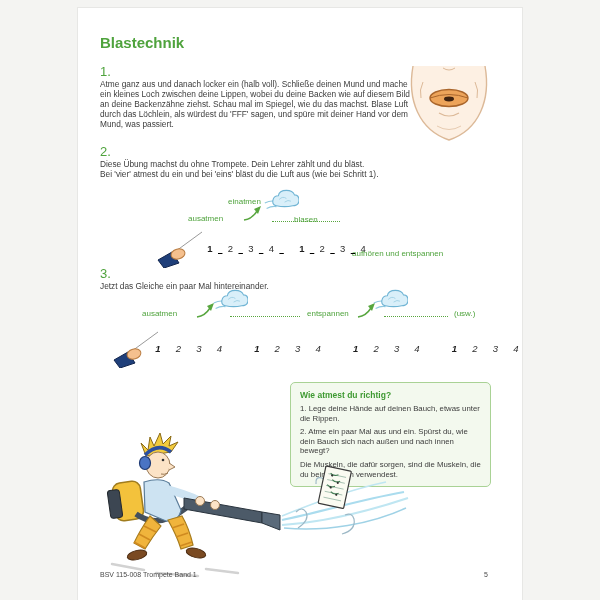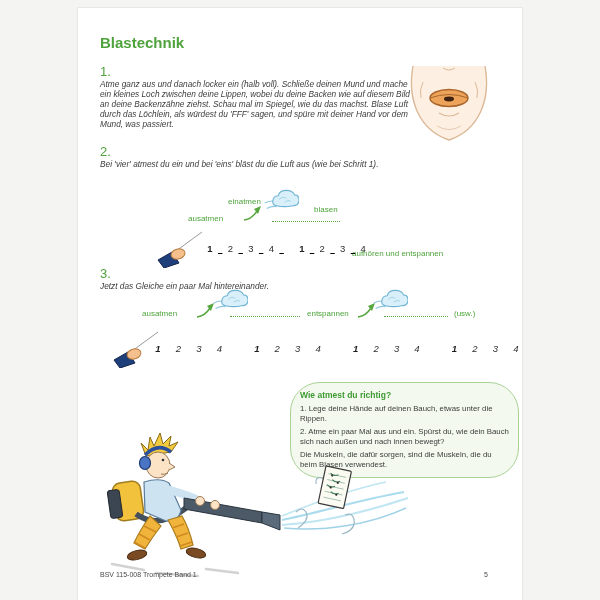--- a/index.html
+++ b/index.html
@@ -3,21 +3,21 @@
 <meta charset="utf-8">
 <style>
   * { margin:0; padding:0; box-sizing:border-box; }
   html,body { width:600px; height:600px; overflow:hidden;
     font-family:"Liberation Sans","DejaVu Sans",sans-serif; background:#f4f4f2; }
   .page { position:absolute; left:78px; top:8px; width:444px; height:592px;
     background:#ffffff; box-shadow:0 0 0 1px rgba(0,0,0,0.05); }
   .abs { position:absolute; }
   .title { font-size:15px; font-weight:bold; color:#4fa33d; }
   .secnum { font-size:13px; font-weight:500; color:#4fa33d; }
-  .body-text { font-size:8.3px; line-height:10px; color:#3c3c3c;font-style:italic; }
+  .body-text { font-size:8.3px; line-height:10px; color:#3c3c3c; }
   .glabel { font-size:8px; color:#4fa33d; white-space:nowrap; }
   .dotted { border-bottom:1.5px dotted #58a63f; height:1px; }
   .count-row { white-space:nowrap; }
   .count { display:inline-block; width:16px; text-align:center;
     font-size:9.5px; color:#2e2e2e; }
   .count.b { font-weight:bold; color:#1d1d1d; }
   .count.g2 { margin-left:10px; }
   .count.g3 { margin-left:17px; }
   .info-box { background:#f3f9ee; border:1.3px solid #a9d295; border-radius:5px;
     padding:7px 9px; }
@@ -43,35 +43,36 @@
     <path d="M50,8 q6,4 12,0" stroke="#dcb998" stroke-width="1" fill="none"></path>
     <ellipse cx="56" cy="38" rx="19" ry="8.5" fill="#eda45a" stroke="#a9652b" stroke-width="1.4"></ellipse>
     <path d="M37,38 q19,-7 38,0" stroke="#a9652b" stroke-width="1" fill="none"></path>
     <ellipse cx="56" cy="39" rx="5" ry="2.4" fill="#3f2310"></ellipse>
     <path d="M46,53 q10,6 20,0" stroke="#dcb998" stroke-width="1.2" fill="none"></path>
     <path d="M44,66 q12,7 24,0" stroke="#e7cbb1" stroke-width="1" fill="none"></path>
   </svg>
 
   <div class="abs secnum" style="left:22px; top:136px;">2.</div>
   <div class="abs body-text" style="left:22px; top:151px; width:330px;">
+    <div>Diese Übung machst du ohne Trompete. Dein Lehrer zählt und du bläst.</div>
     <div>Bei 'vier' atmest du ein und bei 'eins' bläst du die Luft aus (wie bei Schritt 1).</div>
   </div>
 
   <div class="abs glabel" style="left:150px; top:189px;">einatmen</div>
   <svg class="abs" style="left:185px; top:177px;" width="36" height="27" viewBox="0 0 40 30">
     <path d="M2,20 q6,-3 11,-2 M4,26 q6,-3 11,-2" stroke="#8fc8e0" stroke-width="1.2" fill="none"></path>
     <path d="M15,23 q-5,-1 -4,-6 q1,-5 6,-5 q1,-6 9,-6 q7,0 9,5 q5,0 5,6 q0,6 -7,6 q-9,2 -18,0 z" fill="#d9eff9" stroke="#6fb4d4" stroke-width="1.2"></path>
     <path d="M18,16 q4,-4 8,-1 M24,19 q4,-3 7,-1" stroke="#9fd0e4" stroke-width="1" fill="none"></path>
   </svg>
   <div class="abs glabel" style="left:110px; top:206px;">ausatmen</div>
   <svg class="abs" style="left:164px; top:196px;" width="22" height="18" viewBox="0 0 22 18">
     <path d="M2,16 Q10,15 15,7" stroke="#58a63f" stroke-width="1.5" fill="none"></path>
     <polygon points="12,5 19,2 16,10" fill="#58a63f"></polygon>
   </svg>
-  <div class="abs glabel" style="left:216px; top:197px;margin-left:20px;">blasen</div>
+  <div class="abs glabel" style="left:216px; top:207px;">blasen</div>
   <div class="abs dotted" style="left:194px; top:213px; width:68px;"></div>
   <div class="abs glabel" style="left:274px; top:206px;margin-top:35px;">aufhören und entspannen</div>
 
   <svg class="abs" style="left:78px; top:222px;" width="48" height="38" viewBox="0 0 48 38">
     <line x1="20" y1="21" x2="46" y2="2" stroke="#9a9a9a" stroke-width="1"></line>
     <polygon points="2,30 16,22 23,33 8,38" fill="#1f3f7a" stroke="#12254d" stroke-width="1"></polygon>
     <ellipse cx="22" cy="24" rx="7" ry="5" fill="#f5c08e" stroke="#b87a3e" stroke-width="1" transform="rotate(-15 22 24)"></ellipse>
   </svg>
   <div class="abs count-row" style="left:124px; top:230px;text-decoration:underline;">
     <span class="count b">1</span>
@@ -128,21 +129,21 @@
     <span class="count b g3">1</span>
     <span class="count">2</span>
     <span class="count">3</span>
     <span class="count">4</span>
     <span class="count b g3">1</span>
     <span class="count">2</span>
     <span class="count">3</span>
     <span class="count">4</span>
   </div>
 
-  <div class="abs info-box" style="left:212px; top:374px; width:229px; min-height:92px;border-radius:30px;">
+  <div class="abs info-box" style="left:212px; top:374px; width:201px; min-height:92px;">
     <div class="info-title">Wie atmest du richtig?</div>
     <div class="info-item">1. Lege deine Hände auf deinen Bauch, etwas unter die Rippen.</div>
     <div class="info-item">2. Atme ein paar Mal aus und ein. Spürst du, wie dein Bauch sich nach außen und nach innen bewegt?</div>
     <div class="info-item" style="margin-bottom:0;">Die Muskeln, die dafür sorgen, sind die Muskeln, die du beim Blasen verwendest.</div>
   </div>
 
   <svg class="abs" style="left:6px; top:424px;" width="342" height="152" viewBox="0 0 342 152">
     <path d="M28,132 l32,6 M72,141 l42,3 M122,137 l32,4" stroke="#d2d2d2" stroke-width="2.5" fill="none" stroke-linecap="round"></path>
     <rect x="30" y="50" width="28" height="38" rx="8" fill="#f3c23c" stroke="#a07c1e" stroke-width="1.5" transform="rotate(-8 44 69)"></rect>
     <rect x="25" y="58" width="12" height="28" rx="3" fill="#3c4652" stroke="#22282e" stroke-width="1" transform="rotate(-8 31 72)"></rect>

